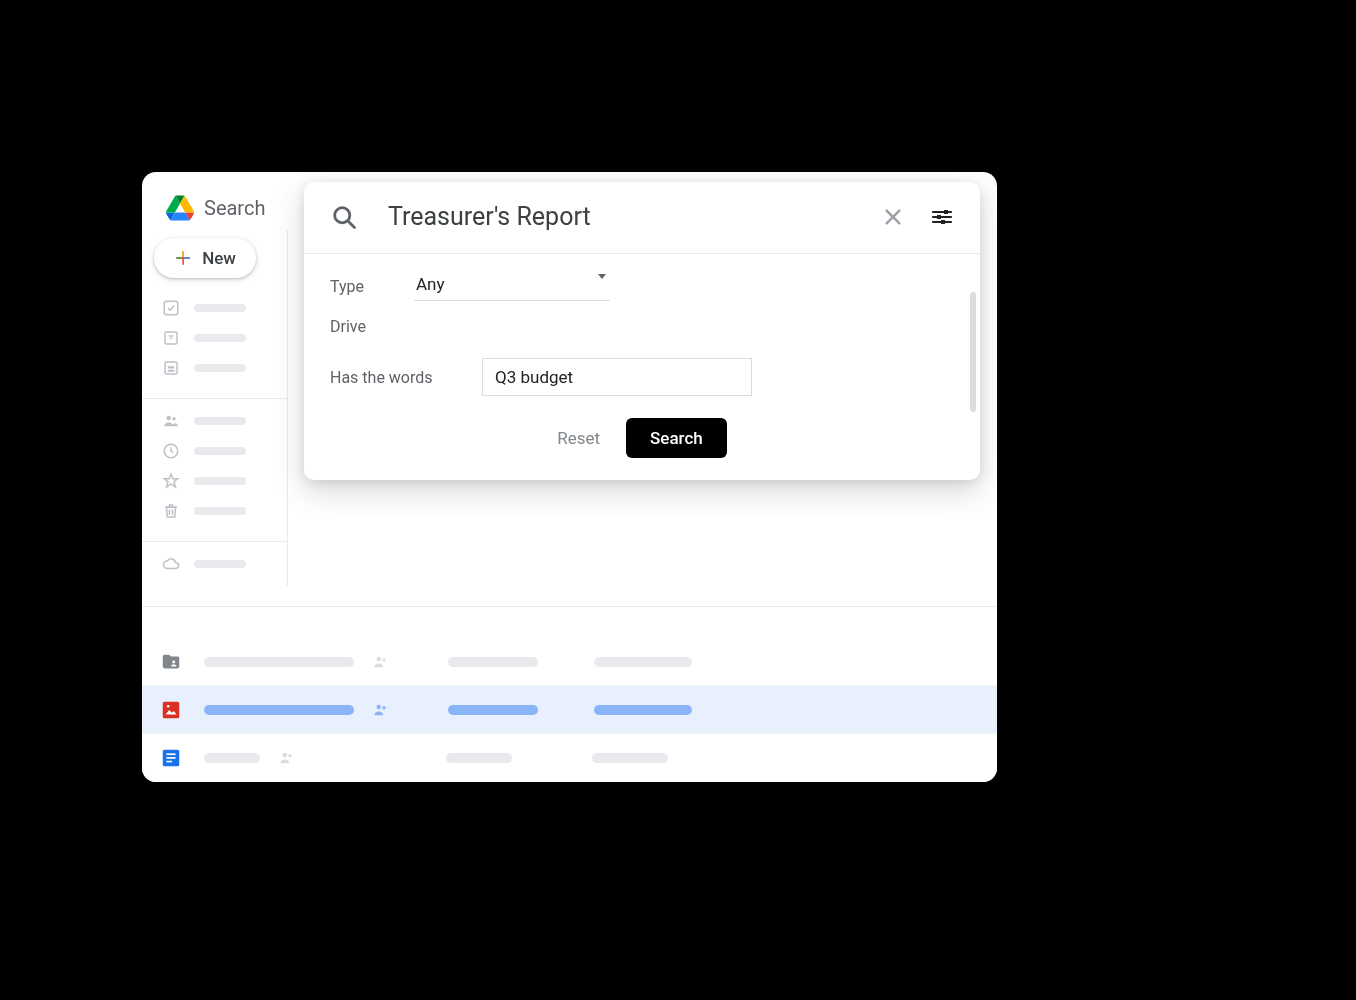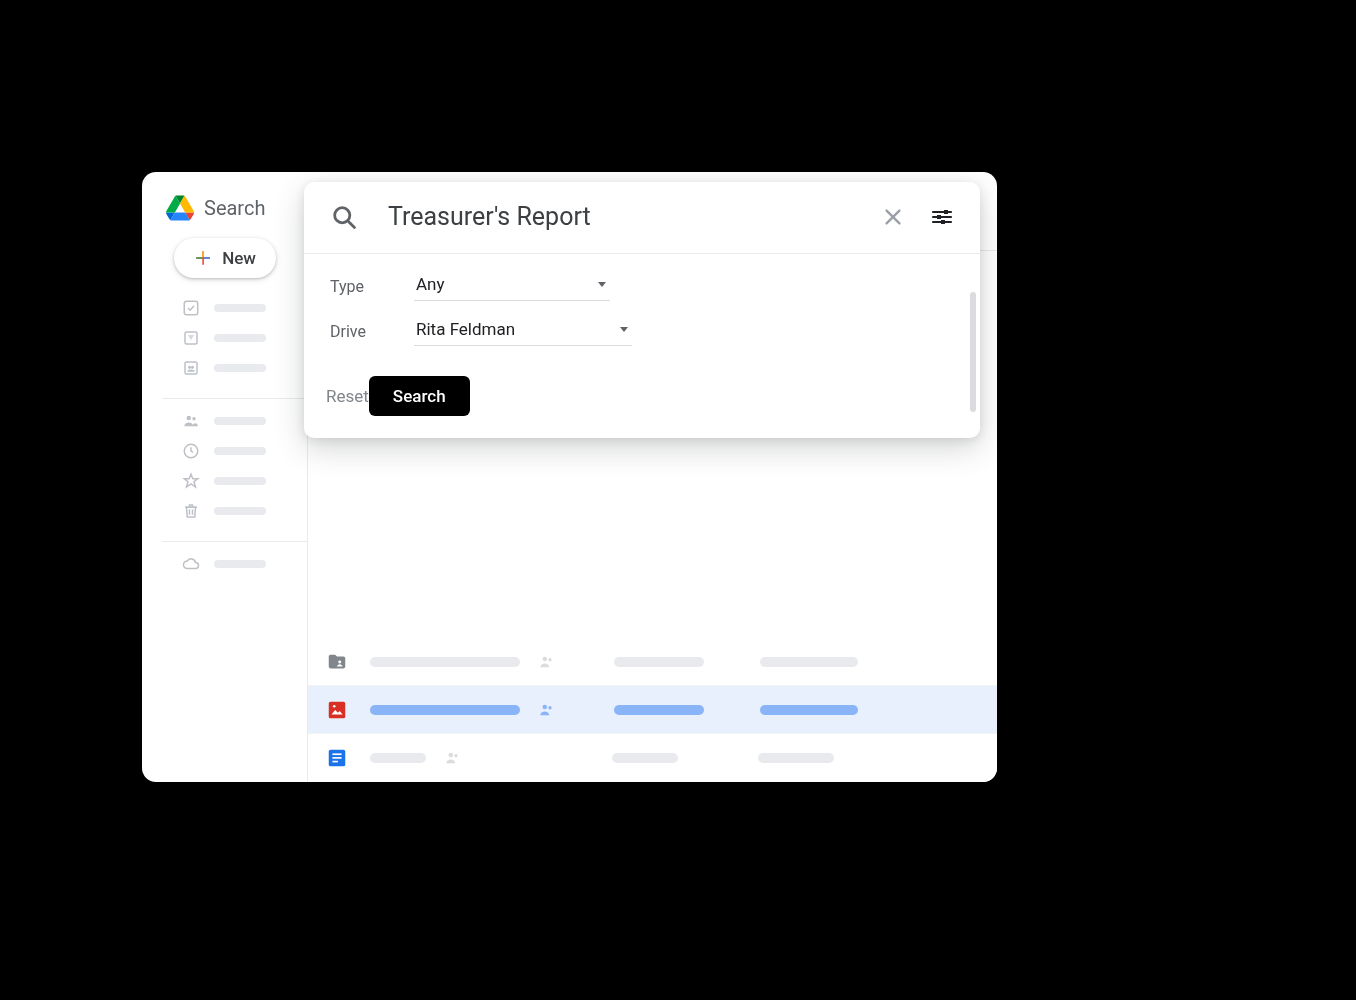--- a/index.html
+++ b/index.html
@@ -35,23 +35,22 @@
     }
     .drive-title {
       font-size: 20px;
       color: #5f6368;
       font-weight: 400;
       margin-left: 2px;
     }
 
     .main-row {
       display: flex;
-      flex-direction: row;
+      flex-direction: column;
       height: calc(100% - 58px);
-      margin-left: 20px;
     }
 
     
     .sidebar {
       width: 146px;
       padding: 8px 0 0 8px;
       border-right: 1px solid #e8eaed;
       display: flex;
       flex-direction: column;
       gap: 4px;
@@ -178,21 +177,20 @@
       align-items: center;
       margin-bottom: 16px;
     }
     .filter-label {
       width: 84px;
       font-size: 16px;
       color: #5f6368;
     }
     .dropdown {
       display: flex;
-      align-items: center;
       justify-content: space-between;
       border-bottom: 1px solid #dadce0;
       padding: 2px 4px 6px 2px;
       min-width: 196px;
       cursor: pointer;
     }
     .dropdown-value { font-size: 17px; color: #202124; }
     .dropdown-caret {
       width:0;height:0;border-left:4px solid transparent;border-right:4px solid transparent;border-top:5px solid #5f6368;
     }
@@ -201,22 +199,23 @@
       border: 1px solid #dadce0;
       padding: 8px 12px;
       width: 270px;
       font-size: 17px;
       color: #202124;
       background:#fff;
     }
 
     .panel-footer {
       display: flex;
-      justify-content: flex-start;
-      align-items: center;
+      justify-content: center;
+      align-items: center;
+      gap: 26px;
       padding: 10px 22px 22px 22px;
     }
     .reset-btn { font-size: 17px; color: #80868b; cursor: pointer; background:none;border:none;}
     .search-btn {
       background: #000000;
       color: #fff;
       font-size: 17px;
       font-weight: 500;
       border: none;
       border-radius: 6px;
@@ -417,24 +416,24 @@
     <div class="filters">
       <div class="filter-row">
         <div class="filter-label">Type</div>
         <div class="dropdown">
           <span class="dropdown-value">Any</span>
           <span class="dropdown-caret"></span>
         </div>
       </div>
       <div class="filter-row">
         <div class="filter-label">Drive</div>
-        <div class="dropdown" style="min-width:218px">
-          <span class="dropdown-value">Rita Feldman</span>
-          <span class="dropdown-caret"></span>
-        </div>
+      </div>
+      <div class="filter-row words" style="margin-top:22px;margin-bottom:8px">
+        <div class="filter-label">Has the words</div>
+        <input class="words-input" value="Q3 budget" style="">
       </div>
     </div>
 
     <div class="panel-footer">
       <button class="reset-btn">Reset</button>
       <button class="search-btn">Search</button>
     </div>
 
     <div class="scrollbar-hint"></div>
   </div>

